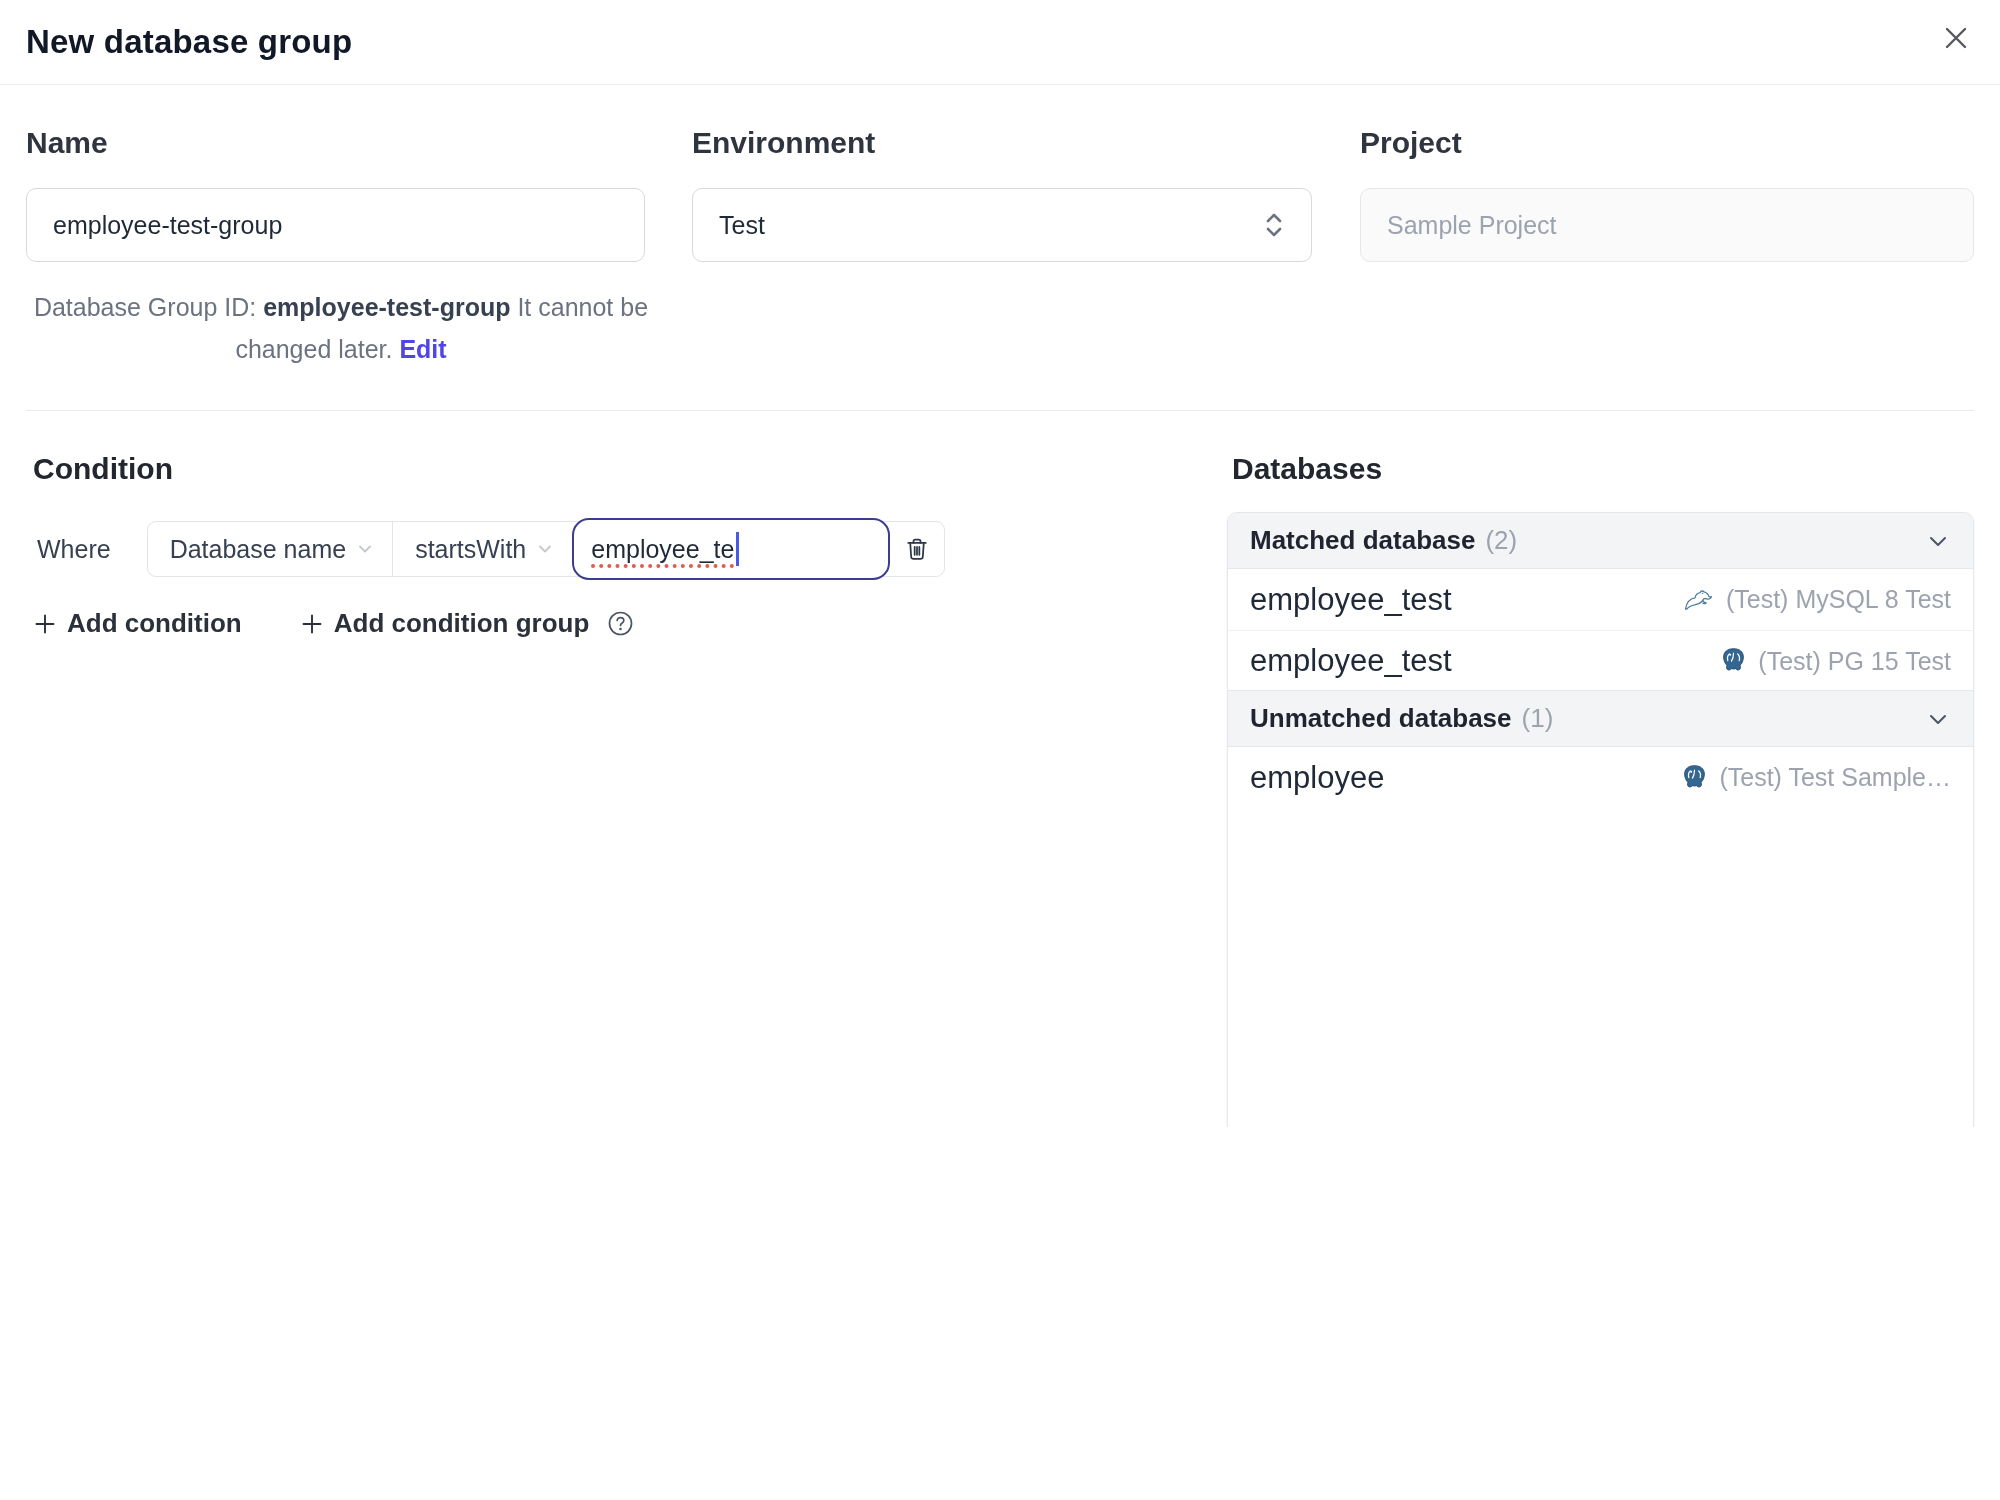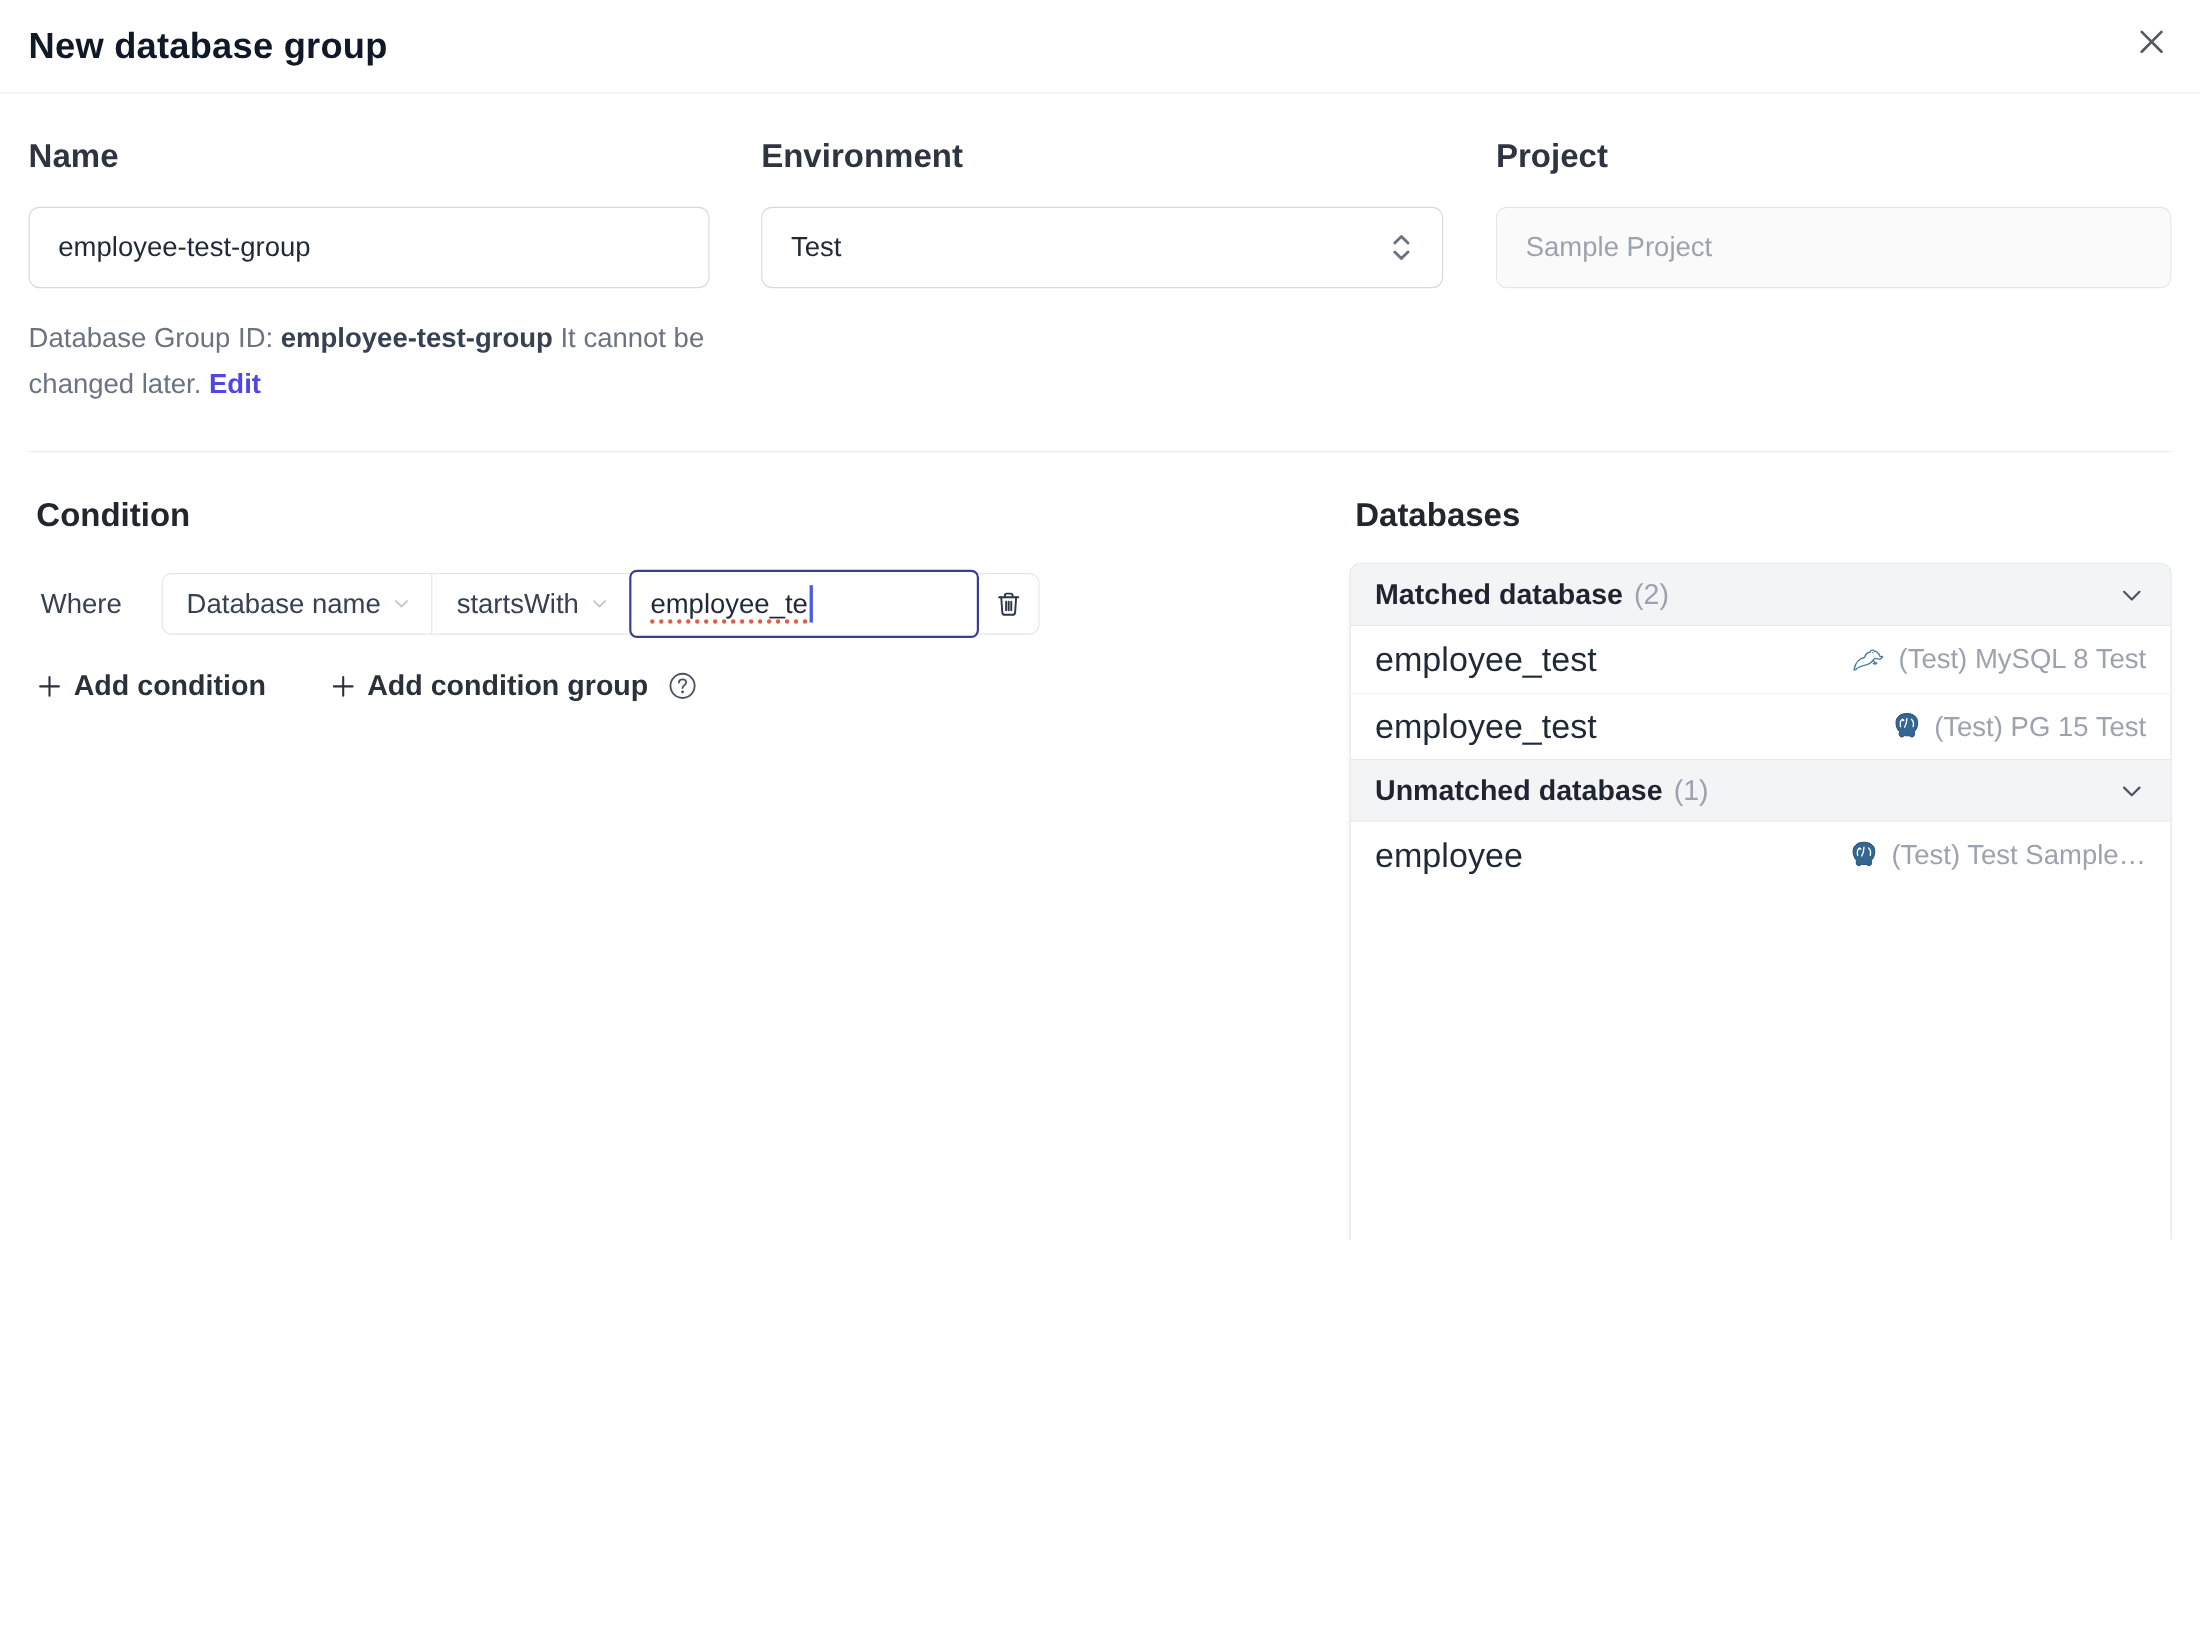--- a/index.html
+++ b/index.html
@@ -21,38 +21,38 @@
   .field-project { left:1360px; width:614px; }
   .field-label { font-size:30px; font-weight:600; color:#2f3540; line-height:34px; }
   .text-input, .select-box {
     margin-top:28px; width:100%; height:74px; border:1px solid #d6d9de; border-radius:10px;
     background:#fff; font-size:25px; color:#1f2937; padding:0 26px;
     font-family:"Liberation Sans", sans-serif; display:flex; align-items:center; }
   input.text-input { display:block; line-height:72px; }
   .select-box { justify-content:space-between; cursor:pointer; }
   .text-input.disabled { background:#fafafa; border-color:#e5e7eb; color:#9ca3af; }
 
-  .id-hint { position:absolute; left:26px; top:286px; width:630px; font-size:25px; line-height:42px; color:#6b7280; }
+  .id-hint { position:absolute; left:26px; top:286px; width:630px; font-size:25px; line-height:42px; color:#6b7280;text-align:center; }
   .id-hint b { color:#374151; font-weight:700; }
   .edit-link { color:#4f46e5; font-weight:700; text-decoration:none; cursor:pointer; }
 
   .divider-2 { position:absolute; left:26px; right:26px; top:410px; height:0; border-top:1px solid #e7e9ec; }
 
   
   .section-label { position:absolute; font-size:30px; font-weight:600; color:#22272f; }
   .cond-label { left:33px; top:452px; }
   .db-label   { left:1232px; top:452px; }
 
   .cond-row { position:absolute; left:37px; top:521px; display:flex; align-items:center; }
   .where-label { font-size:25px; color:#374151; margin-right:36px; }
   .cond-group { display:flex; align-items:center; border:1px solid #e2e5e9; border-radius:9px; height:56px; background:#fff; }
   .cond-seg { display:flex; align-items:center; gap:10px; padding:0 18px 0 22px; height:100%; cursor:pointer;
     font-size:25px; color:#374151; white-space:nowrap; }
   .seg-divider { width:1px; height:100%; background:#e2e5e9; }
-  .cond-value { height:62px; margin:-3px 0; border:2px solid #3b3e8c; border-radius:7px; width:318px;
+  .cond-value { height:62px; margin:-3px 0; border:2px solid #3b3e8c; border-radius:17px; width:318px;
     display:flex; align-items:center; padding:0 17px; background:#fff; font-size:25px; color:#1f2937; cursor:text; }
   .misspelled { text-decoration-line:underline; text-decoration-style:dotted; text-decoration-color:#e25c4a;
     text-decoration-thickness:3.5px; text-underline-offset:7px; }
   .caret { width:3px; height:34px; background:#4a5ae8; margin-left:2px; }
   .trash-seg { width:54px; height:100%; display:flex; align-items:center; justify-content:center;
     background:transparent; border:none; cursor:pointer; }
 
   .add-row { position:absolute; left:33px; top:608px; display:flex; align-items:center; gap:58px; }
   .add-btn { display:flex; align-items:center; gap:10px; border:none; background:transparent; cursor:pointer;
     font-family:"Liberation Sans", sans-serif; font-size:26px; color:#2b313b; font-weight:700; }

